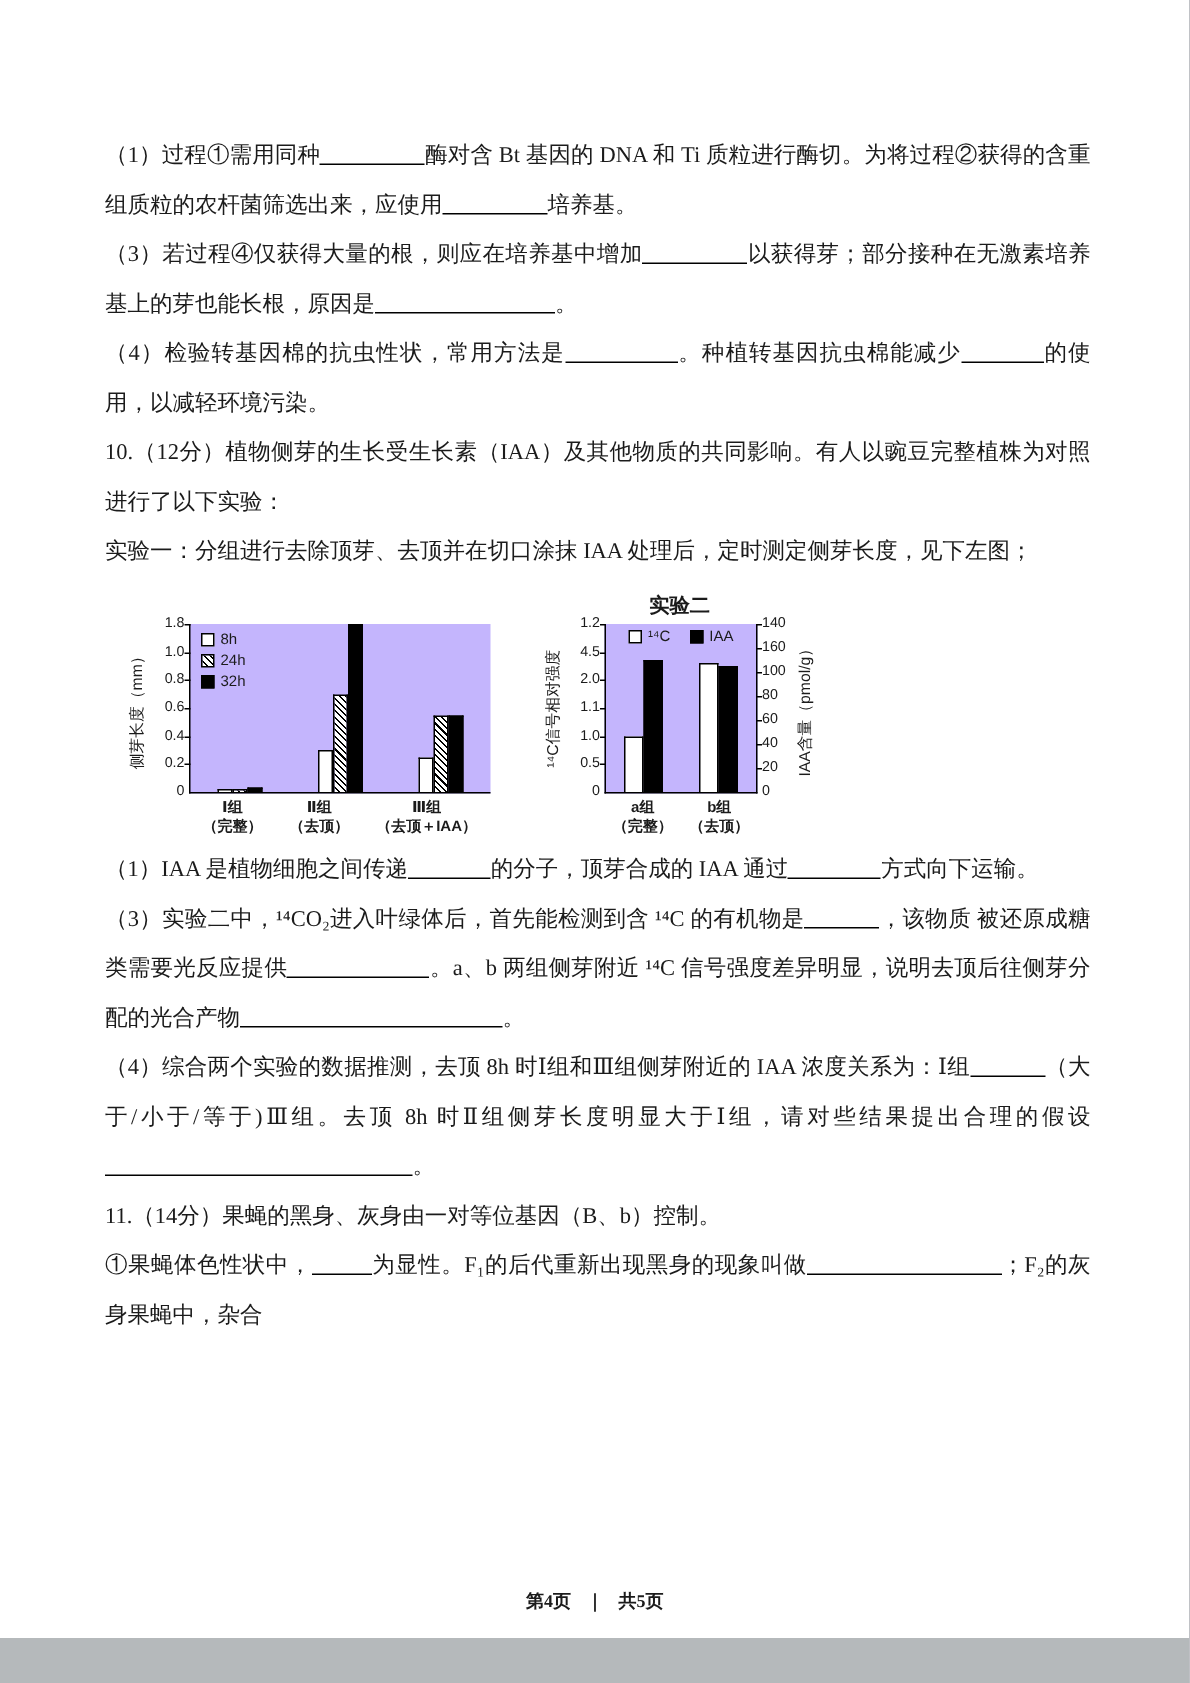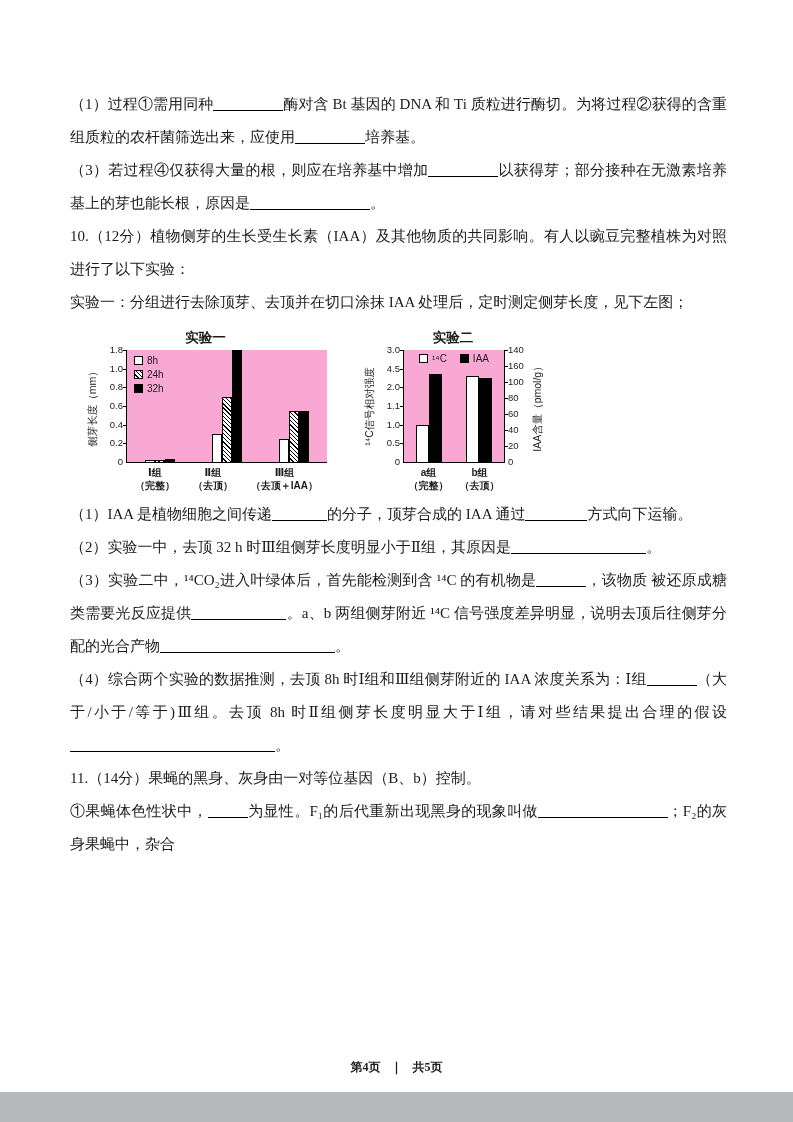--- a/index.html
+++ b/index.html
@@ -14,21 +14,21 @@
   .chart{display:flex;flex-direction:column;}
   .chart-title{text-align:center;font-weight:bold;font-size:13.5px;font-family:"Liberation Sans","DejaVu Sans",sans-serif;line-height:18px;margin-bottom:3px;}
   .cbody{display:flex;align-items:flex-start;}
   .ylab{width:16px;height:112px;display:flex;align-items:center;justify-content:center;}
   .rot{transform:rotate(-90deg);white-space:nowrap;font-size:10.5px;font-family:"Liberation Sans","DejaVu Sans",sans-serif;}
   .yaxis{position:relative;width:26px;height:112px;font-size:9.5px;font-family:"Liberation Sans","DejaVu Sans",sans-serif;line-height:10px;}
   .yaxis.r{width:24px;}
   .ytick{position:absolute;right:3px;transform:translateY(50%);}
   .yaxis.r .ytick{left:3px;right:auto;}
   .pwrap{display:flex;flex-direction:column;}
-  .plot{position:relative;background:#f9a8d4;border-left:1px solid #000;border-bottom:1px solid #000;}
+  .plot{position:relative;background:#c4b5fd;border-left:1px solid #000;border-bottom:1px solid #000;}
   .plot.rb{border-right:1px solid #000;}
   .tm{position:absolute;width:4px;height:1px;background:#000;}
   .bars{position:absolute;left:0;right:0;top:0;bottom:0;display:flex;justify-content:space-around;align-items:flex-end;}
   .bgroup{display:flex;align-items:flex-end;}
   .bar{box-sizing:border-box;border:1px solid #000;border-bottom:none;}
   .bar.white{background:#fff;}
   .bar.hatch{background:repeating-linear-gradient(45deg,#fff 0 2px,#000 2px 3px);}
   .bar.black{background:#000;border-color:#000;}
   .leg-in{position:absolute;top:3px;left:7px;font-size:10px;font-family:"Liberation Sans","DejaVu Sans",sans-serif;}
   .leg-top{position:absolute;top:1px;left:0;right:0;display:flex;justify-content:center;gap:13px;font-size:10px;font-family:"Liberation Sans","DejaVu Sans",sans-serif;}
@@ -46,26 +46,26 @@
   .edge{position:absolute;left:0;right:0;bottom:0;height:30px;background:#b5b9bb;}
 </style>
 </head>
 <body>
 
 <div class="page">
   <div class="doc">
     <div id="doc-top">
         <div class="para"><span>（1）过程①需用同种</span><span class="blank" style="width: 70px;"></span><span>酶对含 Bt 基因的 DNA 和 Ti 质粒进行酶切。为将过程②获得的含重组质粒的农杆菌筛选出来，应使用</span><span class="blank" style="width: 70px;"></span><span>培养基。</span></div>
         <div class="para"><span>（3）若过程④仅获得大量的根，则应在培养基中增加</span><span class="blank" style="width: 70px;"></span><span>以获得芽；部分接种在无激素培养基上的芽也能长根，原因是</span><span class="blank" style="width: 120px;"></span><span>。</span></div>
+        <div class="para"><span>（4）检验转基因棉的抗虫性状，常用方法是</span><span class="blank" style="width: 75px;"></span><span>。种植转基因抗虫棉能减少</span><span class="blank" style="width: 55px;"></span><span>的使用，以减轻环境污染。</span></div>
         <div class="para"><span>10.（12分）植物侧芽的生长受生长素（IAA）及其他物质的共同影响。有人以豌豆完整植株为对照进行了以下实验：</span></div>
         <div class="para"><span>实验一：分组进行去除顶芽、去顶并在切口涂抹 IAA 处理后，定时测定侧芽长度，见下左图；</span></div>
       </div>
     <div class="charts-row">
       <div class="chart" id="chart-0">
-          <div class="chart-title">实验一</div>
           <div class="cbody">
             <div class="ylab">
               <span class="rot">侧芽长度（mm）</span>
             </div>
             <div class="yaxis">
               <div class="ytick" style="bottom: 0px;">0</div>
               <div class="ytick" style="bottom: 18.6667px;">0.2</div>
               <div class="ytick" style="bottom: 37.3333px;">0.4</div>
               <div class="ytick" style="bottom: 56px;">0.6</div>
               <div class="ytick" style="bottom: 74.6667px;">0.8</div>
@@ -135,21 +135,21 @@
             <div class="ylab">
               <span class="rot">¹⁴C信号相对强度</span>
             </div>
             <div class="yaxis">
               <div class="ytick" style="bottom: 0px;">0</div>
               <div class="ytick" style="bottom: 18.6667px;">0.5</div>
               <div class="ytick" style="bottom: 37.3333px;">1.0</div>
               <div class="ytick" style="bottom: 56px;">1.1</div>
               <div class="ytick" style="bottom: 74.6667px;">2.0</div>
               <div class="ytick" style="bottom: 93.3333px;">4.5</div>
-              <div class="ytick" style="bottom: 112px;">3.0</div>
+              <div class="ytick" style="bottom: 112px;">1.2</div>
             </div>
             <div class="pwrap">
               <div class="plot rb" style="width: 100px; height: 112px;">
                 <div class="tm" style="bottom: 17.6667px; left: -4px;"></div>
                 <div class="tm" style="bottom: 36.3333px; left: -4px;"></div>
                 <div class="tm" style="bottom: 55px; left: -4px;"></div>
                 <div class="tm" style="bottom: 73.6667px; left: -4px;"></div>
                 <div class="tm" style="bottom: 92.3333px; left: -4px;"></div>
                 <div class="tm" style="bottom: 111px; left: -4px;"></div>
                 <div class="tm" style="bottom: 15px; right: -4px;"></div>
@@ -202,21 +202,20 @@
               <div class="ytick" style="bottom: 112px;">140</div>
             </div>
             <div class="ylab">
               <span class="rot">IAA含量（pmol/g）</span>
             </div>
           </div>
         </div>
     </div>
     <div id="doc-bottom">
         <div class="para"><span>（1）IAA 是植物细胞之间传递</span><span class="blank" style="width: 55px;"></span><span>的分子，顶芽合成的 IAA 通过</span><span class="blank" style="width: 62px;"></span><span>方式向下运输。</span></div>
-        <div class="para"><span>（2）实验一中，去顶 32 h 时Ⅲ组侧芽长度明显小于Ⅱ组，其原因是</span><span class="blank" style="width: 135px;"></span><span>。</span></div>
         <div class="para"><span>（3）实验二中，¹⁴CO₂进入叶绿体后，首先能检测到含 ¹⁴C 的有机物是</span><span class="blank" style="width: 50px;"></span><span>，该物质 被还原成糖类需要光反应提供</span><span class="blank" style="width: 95px;"></span><span>。a、b 两组侧芽附近 ¹⁴C 信号强度差异明显，说明去顶后往侧芽分配的光合产物</span><span class="blank" style="width: 120px;"></span><span class="blank" style="width: 55px;"></span><span>。</span></div>
         <div class="para"><span>（4）综合两个实验的数据推测，去顶 8h 时Ⅰ组和Ⅲ组侧芽附近的 IAA 浓度关系为：Ⅰ组</span><span class="blank" style="width: 50px;"></span><span>（大于/小于/等于)Ⅲ组。去顶 8h 时Ⅱ组侧芽长度明显大于Ⅰ组，请对些结果提出合理的假设 </span><span class="blank" style="width: 150px;"></span><span class="blank" style="width: 55px;"></span><span>。</span></div>
         <div class="para"><span>11.（14分）果蝇的黑身、灰身由一对等位基因（B、b）控制。</span></div>
         <div class="para"><span>①果蝇体色性状中，</span><span class="blank" style="width: 40px;"></span><span>为显性。F₁的后代重新出现黑身的现象叫做</span><span class="blank" style="width: 130px;"></span><span>；F₂的灰身果蝇中，杂合</span></div>
       </div>
   </div>
 
   <div class="footer">
     <span>第4页</span>
     <span>｜</span>

